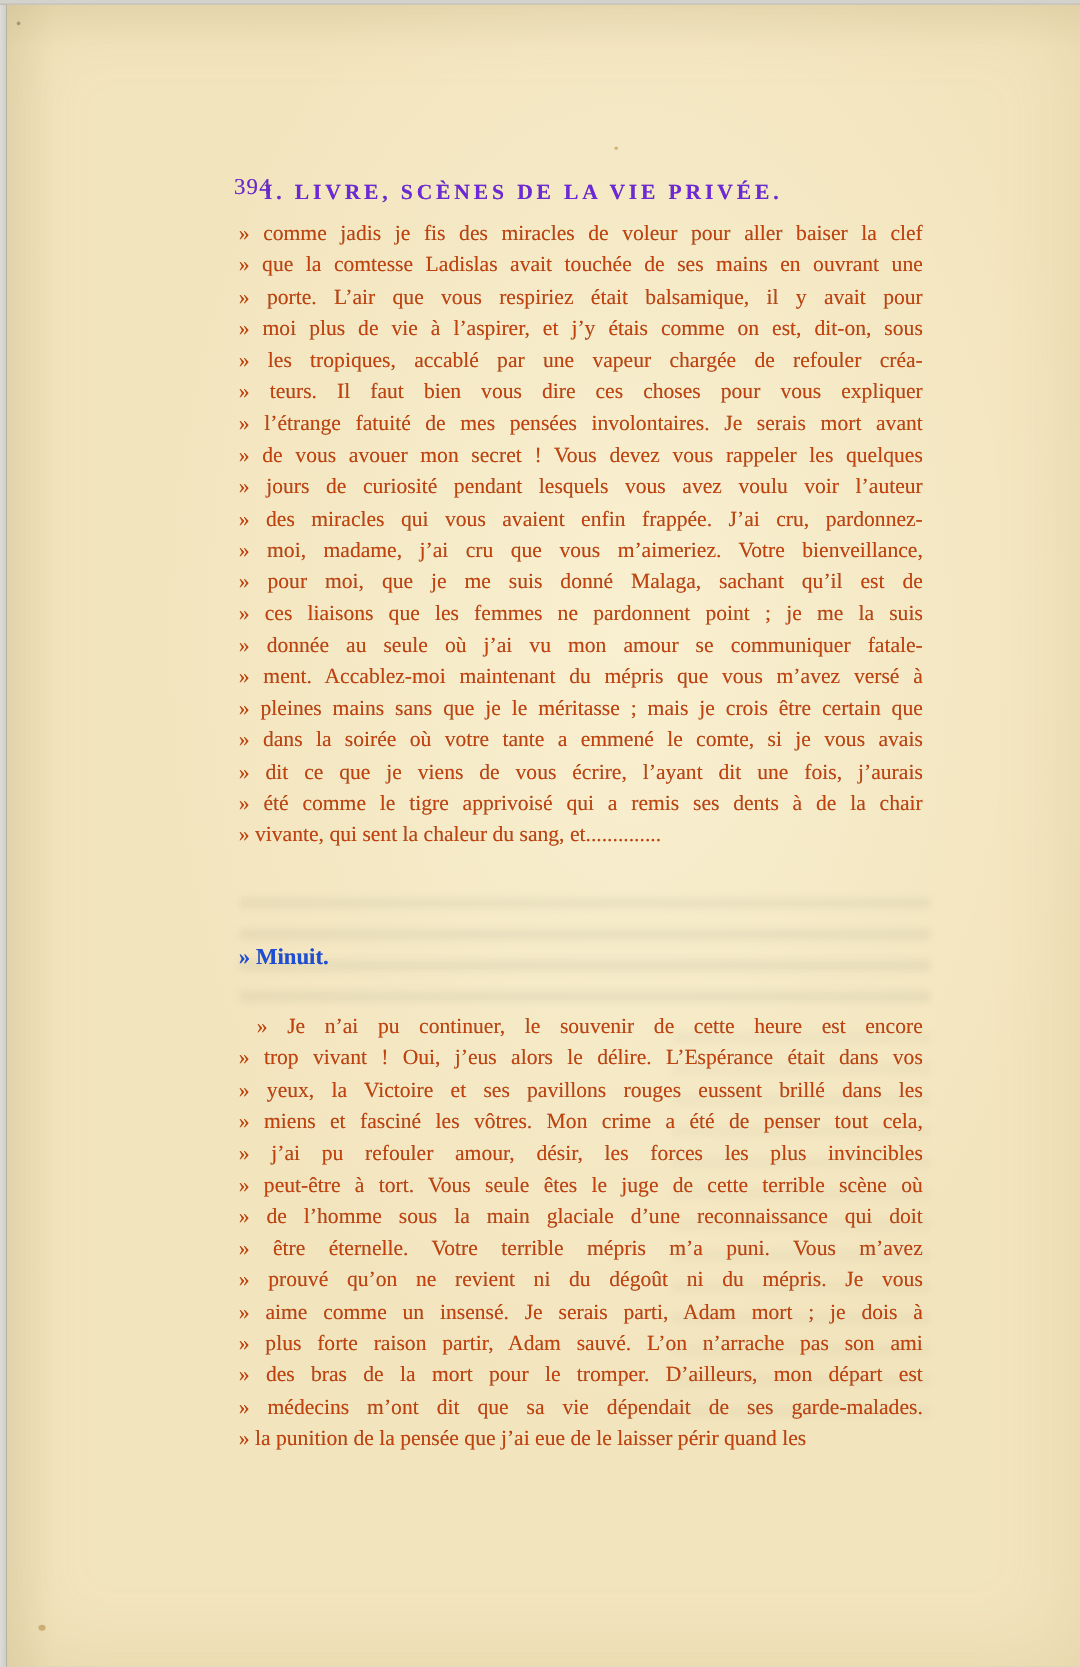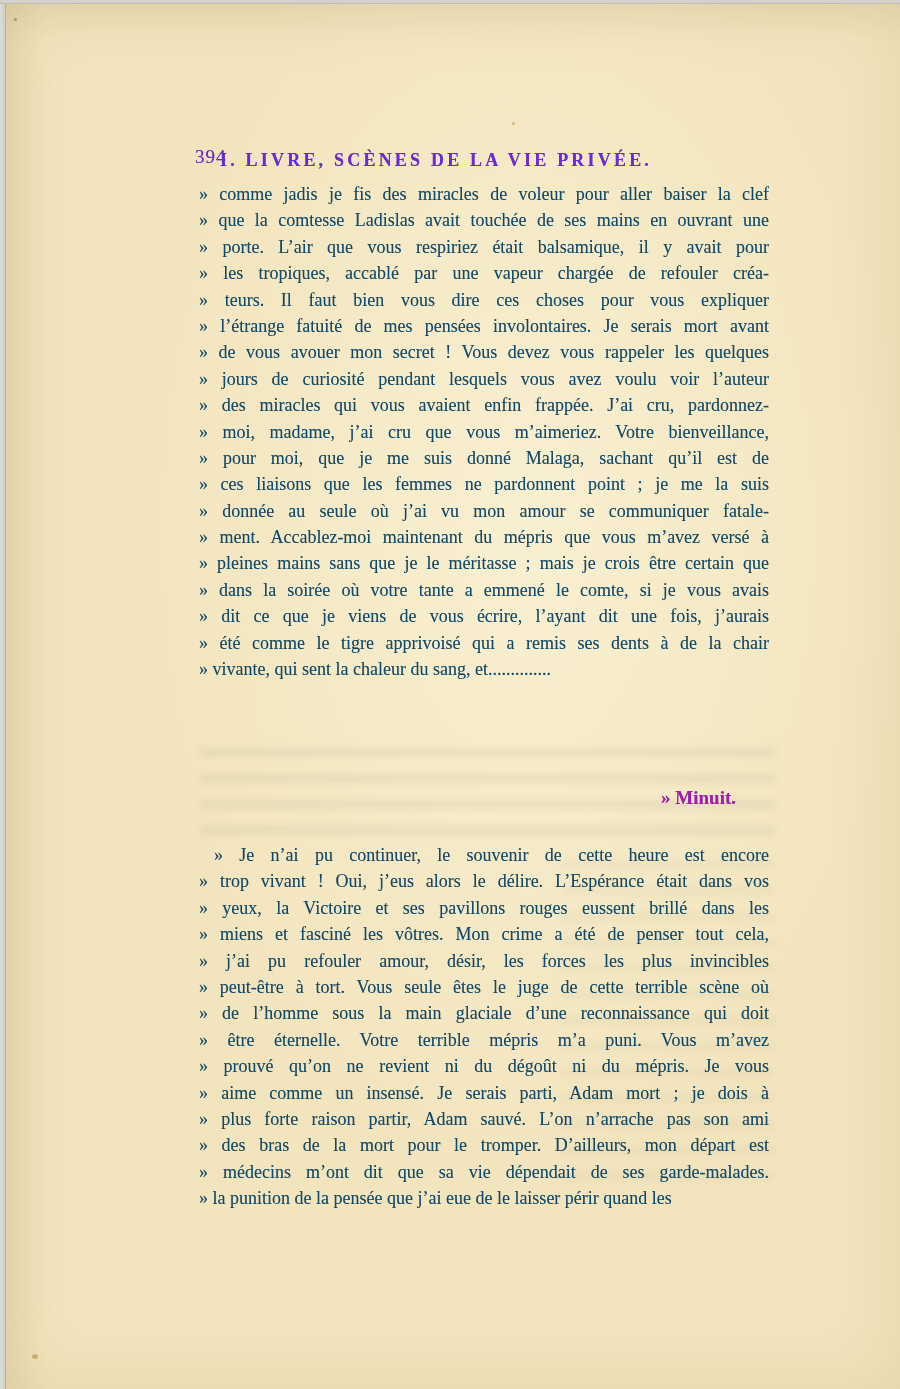--- a/index.html
+++ b/index.html
@@ -68,40 +68,40 @@
   }
   .running {
     display: block; text-align: left;
     padding-top: 4px; padding-left: 30px;
     font-size: 18px; font-weight: bold; letter-spacing: 3.2px;
     text-shadow: 0 0 0.4px rgba(53,46,36,0.45);
   }
   .para {
     position: absolute; left: 199px; width: 570px;
     font-size: 18px; line-height: 26.4px;
-    color: #0c4a6e;
+    color: #c2410c;
     text-shadow: 0 0 0.5px rgba(47,40,30,0.35);
   }
   .para1 { top: 181px; }
   .para2 { top: 842px; }
   .line {
     text-align: justify;
     text-align-last: justify;
     text-justify: inter-word;
     height: 26.4px; overflow: hidden;
     white-space: nowrap;
   }
   .para .line:last-child { text-align-last: left; }
   .para2 .line:first-child { text-indent: 15px; }
   .minuit {
     position: absolute; left: 199px; top: 786px; width: 570px;
     box-sizing: border-box; padding-right: 33px;
-    text-align: right;
+    text-align: left;
     font-size: 19px; font-weight: bold; line-height: 24px;
-    color: #a21caf;
+    color: #1d4ed8;
     text-shadow: 0 0 0.5px rgba(47,40,30,0.4);
   }
 </style>
 </head>
 <body>
 
 <div class="scan">
   <div class="edge-left"></div>
   <div class="edge-top"></div>
 
@@ -116,20 +116,21 @@
 
   <div class="header">
     <span class="pagenum">394</span>
     <span class="running">I. LIVRE, SCÈNES DE LA VIE PRIVÉE.</span>
   </div>
 
   <div class="para para1">
       <div class="line">» comme jadis je fis des miracles de voleur pour aller baiser la clef</div>
       <div class="line">» que la comtesse Ladislas avait touchée de ses mains en ouvrant une</div>
       <div class="line">» porte. L’air que vous respiriez était balsamique, il y avait pour</div>
+      <div class="line">» moi plus de vie à l’aspirer, et j’y étais comme on est, dit-on, sous</div>
       <div class="line">» les tropiques, accablé par une vapeur chargée de refouler créa-</div>
       <div class="line">» teurs. Il faut bien vous dire ces choses pour vous expliquer</div>
       <div class="line">» l’étrange fatuité de mes pensées involontaires. Je serais mort avant</div>
       <div class="line">» de vous avouer mon secret ! Vous devez vous rappeler les quelques</div>
       <div class="line">» jours de curiosité pendant lesquels vous avez voulu voir l’auteur</div>
       <div class="line">» des miracles qui vous avaient enfin frappée. J’ai cru, pardonnez-</div>
       <div class="line">» moi, madame, j’ai cru que vous m’aimeriez. Votre bienveillance,</div>
       <div class="line">» pour moi, que je me suis donné Malaga, sachant qu’il est de</div>
       <div class="line">» ces liaisons que les femmes ne pardonnent point ; je me la suis</div>
       <div class="line">» donnée au seule où j’ai vu mon amour se communiquer fatale-</div>

